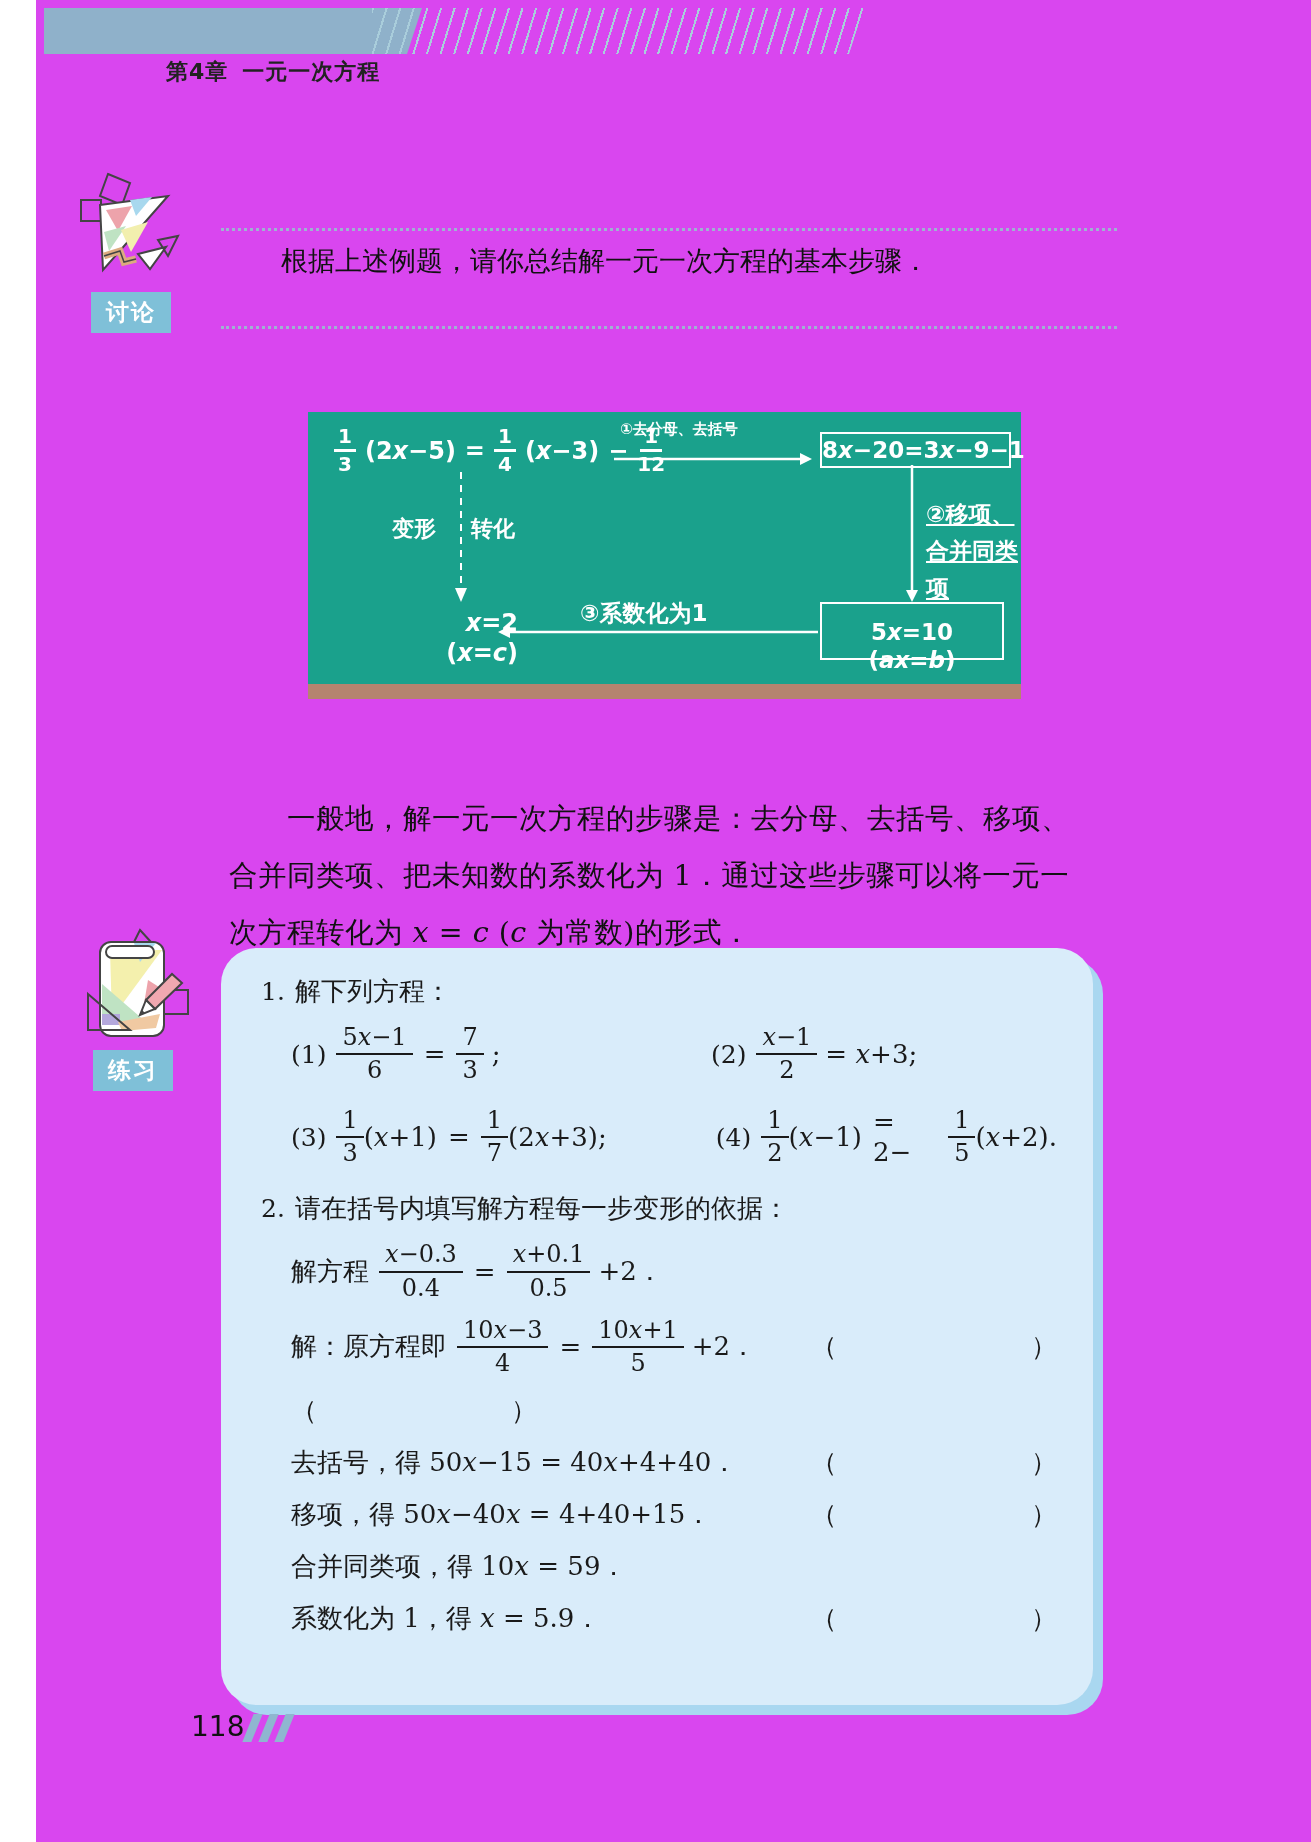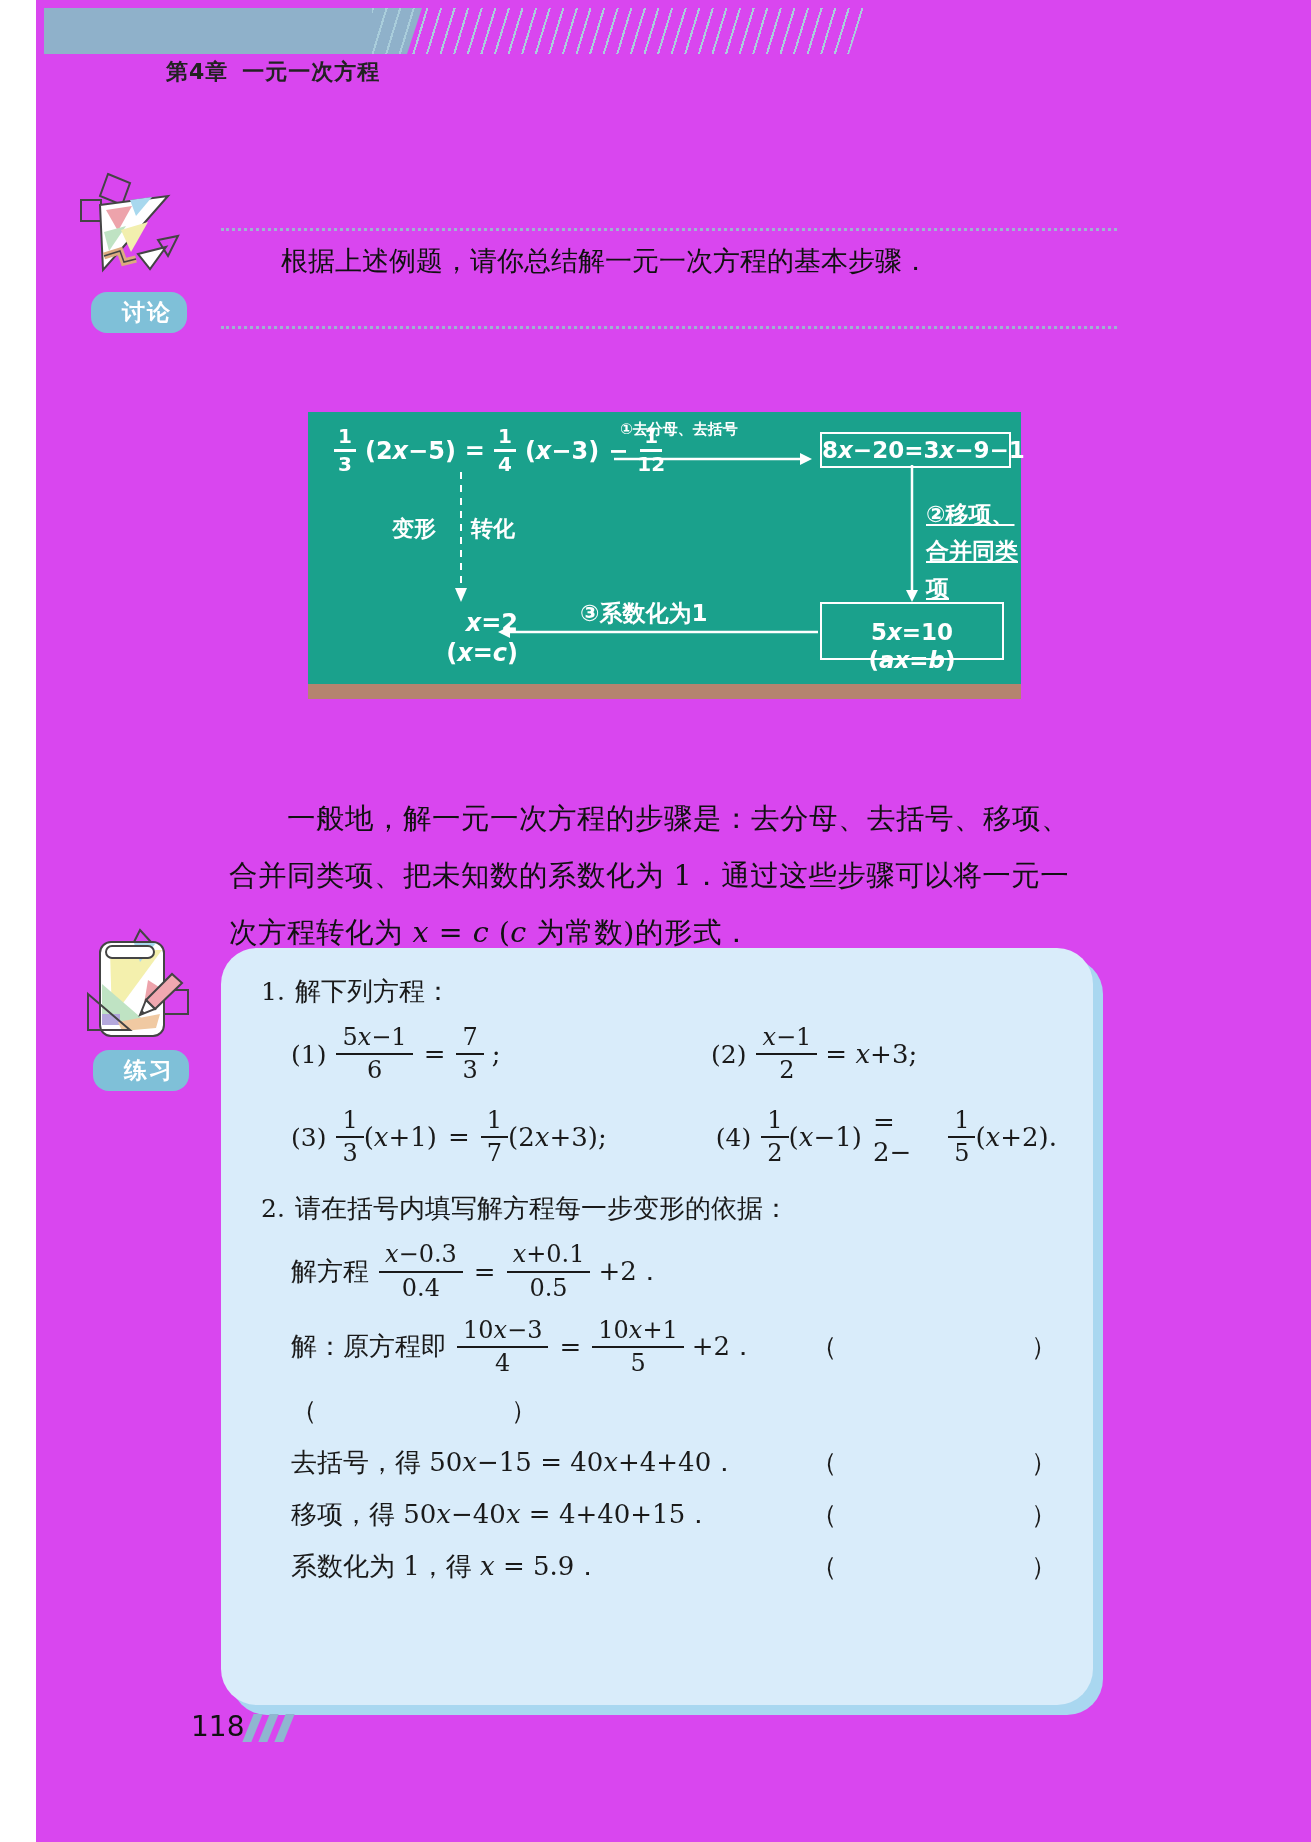--- a/index.html
+++ b/index.html
@@ -10,23 +10,23 @@
   .hdr-solid{position:absolute;left:8px;top:8px;width:378px;height:46px;background:#8fb1ca;
              clip-path:polygon(0 0,100% 0,calc(100% - 15px) 100%,0 100%);}
   .hdr-stripes{position:absolute;left:336px;top:8px;width:492px;height:46px;
              background:repeating-linear-gradient(107deg,#a9cddb 0 2px,transparent 2px 13px);
              clip-path:polygon(0 0,100% 0,calc(100% - 15px) 100%,0 100%);}
   .chapter{position:absolute;left:130px;top:57px;font-family:"DejaVu Sans",sans-serif;
            font-weight:700;font-size:22px;color:#222;letter-spacing:1px;}
   .chapter .ct{margin-left:14px;}
 
   
-  .badge{position:absolute;width:80px;height:41px;background:#7fc0d8;border-radius:16px;
+  .badge{position:absolute;width:80px;height:41px;background:#7fc0d8;border-radius:0;
          color:#fff;font-family:"DejaVu Sans",sans-serif;font-weight:700;font-size:23px;
-         display:flex;align-items:center;justify-content:center;letter-spacing:2px;padding-left:16px;}
+         display:flex;align-items:center;justify-content:center;letter-spacing:2px;}
   .disc-badge{left:55px;top:292px;}
   .prac-badge{left:57px;top:1050px;}
   .disc-icon{position:absolute;left:42px;top:168px;}
   .prac-icon{position:absolute;left:46px;top:928px;}
 
   
   .dotted{position:absolute;left:185px;width:896px;height:0;border-top:3px dotted #9fb3d1;}
   .d1{top:228px;} .d2{top:326px;}
   .disc-text{position:absolute;left:245px;top:243px;font-size:27px;color:#111;}
 
@@ -311,20 +311,23 @@
     </div>
 
     <div class="steprow">
       <span class="stext mx">移项，得 50<i>x</i>−40<i>x</i> = 4+40+15．</span>
       <div class="parens">
         <span>（</span>
         <span>）</span>
       </div>
     </div>
 
+    <div class="steprow">
+      <span class="stext mx">合并同类项，得 10<i>x</i> = 59．</span>
+    </div>
 
     <div class="steprow">
       <span class="stext mx">系数化为 1，得 <i>x</i> = 5.9．</span>
       <div class="parens">
         <span>（</span>
         <span>）</span>
       </div>
     </div>
 
   </div>

